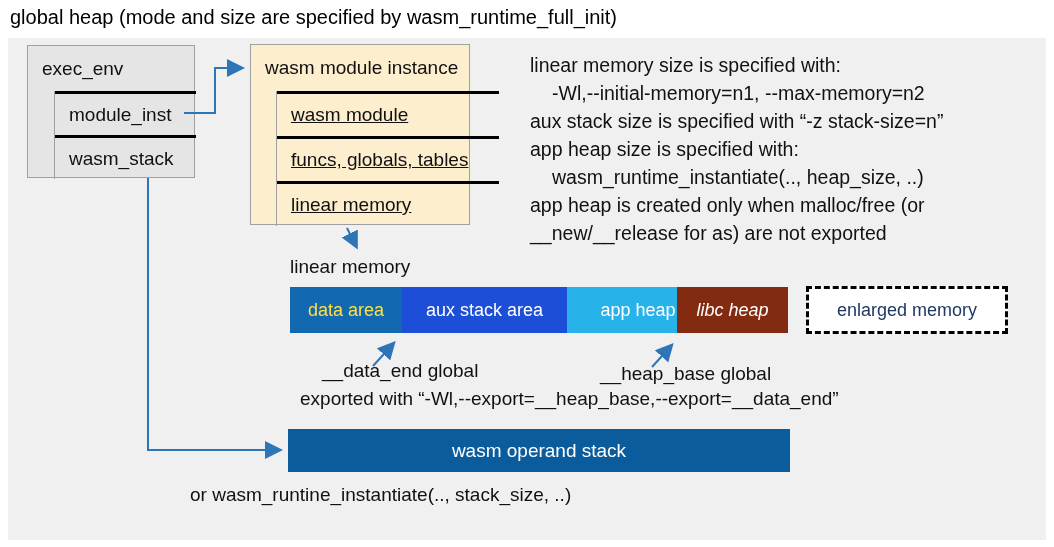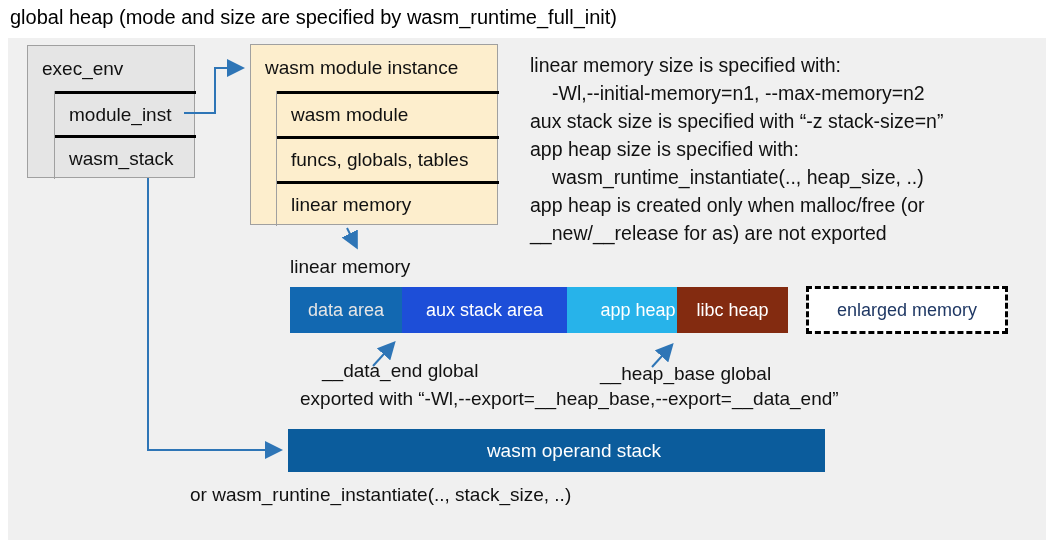--- a/index.html
+++ b/index.html
@@ -14,45 +14,45 @@
   .box{position:absolute;border:1px solid #a0a0a0;box-sizing:border-box;}
   .box-header{display:flex;align-items:center;padding-left:14px;font-size:19px;box-sizing:border-box;}
   .nested{position:absolute;right:-1px;border-left:1px solid #a0a0a0;box-sizing:border-box;}
   .nested .row{display:flex;align-items:center;padding-left:14px;font-size:19px;border-top:3px solid #000000;box-sizing:border-box;}
 
   .exec-env{left:27px;top:45px;width:168px;height:133px;background:#e5e5e5;}
   .exec-env .box-header{height:45px;}
   .exec-env .nested{left:26px;top:45px;width:142px;}
   .exec-env .row{height:44px;}
 
-  .mod-inst{left:250px;top:44px;width:248px;height:181px;background:#fdeecd;}
+  .mod-inst{left:250px;top:44px;width:220px;height:181px;background:#fdeecd;}
   .mod-inst .box-header{height:46px;}
   .mod-inst .nested{left:25px;top:46px;width:223px;}
-  .mod-inst .row{height:45px;}
+  .mod-inst .row{height:45px;text-decoration:underline;}
 
   .notes{position:absolute;left:530px;top:51px;width:516px;font-size:19.5px;line-height:28px;}
   .notes .indent{padding-left:22px;}
 
   .linmem-label{position:absolute;left:290px;top:256px;font-size:19px;}
 
   .membar{position:absolute;left:290px;top:287px;height:46px;display:flex;}
   .seg{display:flex;align-items:center;justify-content:center;font-size:18px;box-sizing:border-box;}
   .seg-data{width:112px;}
   .seg-aux{width:165px;}
   .seg-app{width:110px;}
   .seg-libc{width:111px;}
   .seg-enlarged{width:202px;margin-left:18px;margin-top:-1px;height:48px;border:3px dashed #000;background:#fff;}
 
   .lbl{position:absolute;font-size:19px;color:#111;}
   .lbl-dataend{left:322px;top:360px;}
   .lbl-heapbase{left:600px;top:363px;}
   .lbl-export{left:300px;top:388px;}
 
   .opstack{position:absolute;left:288px;top:429px;width:502px;height:43px;background:#0b5c9c;
-           display:flex;align-items:center;justify-content:center;color:#fff;font-size:19px;padding-left:35px;}
+           display:flex;align-items:center;justify-content:center;color:#fff;font-size:19px;}
 
   .opnotes{position:absolute;left:190px;top:482px;width:850px;font-size:19px;line-height:26px;}
 
   .overlay{position:absolute;left:0;top:0;width:1054px;height:547px;pointer-events:none;}
 </style>
 </head>
 <body>
 
 <div class="canvas">
 
@@ -83,24 +83,24 @@
     <div>aux stack size is specified with “-z stack-size=n”</div>
     <div>app heap size is specified with:</div>
     <div class="indent">wasm_runtime_instantiate(.., heap_size, ..)</div>
     <div>app heap is created only when malloc/free (or</div>
     <div>__new/__release for as) are not exported</div>
   </div>
 
   <div class="linmem-label">linear memory</div>
 
   <div class="membar">
-    <div class="seg seg-data" style="background-color: rgb(18, 104, 177); color: #e5e5e5;">data area</div>
+    <div class="seg seg-data" style="background-color: rgb(18, 104, 177); color: #fde047;">data area</div>
     <div class="seg seg-aux" style="background-color: #1d4ed8; color: rgb(255, 255, 255);">aux stack area</div>
     <div class="seg seg-app" style="background-color: rgb(39, 179, 234); color: rgb(255, 255, 255); padding-left: 32px;">app heap</div>
-    <div class="seg seg-libc" style="background-color: rgb(131, 43, 16); color: rgb(255, 255, 255);">libc heap</div>
+    <div class="seg seg-libc" style="background-color: rgb(131, 43, 16); color: rgb(255, 255, 255); font-style: italic;">libc heap</div>
     <div class="seg seg-enlarged" style="background-color: rgb(255, 255, 255); color: rgb(31, 56, 100);">enlarged memory</div>
   </div>
 
   <div class="lbl lbl-dataend">__data_end global</div>
   <div class="lbl lbl-heapbase">__heap_base global</div>
   <div class="lbl lbl-export">exported with “-Wl,--export=__heap_base,--export=__data_end”</div>
 
   <div class="opstack">
     <span>wasm operand stack</span>
   </div>

